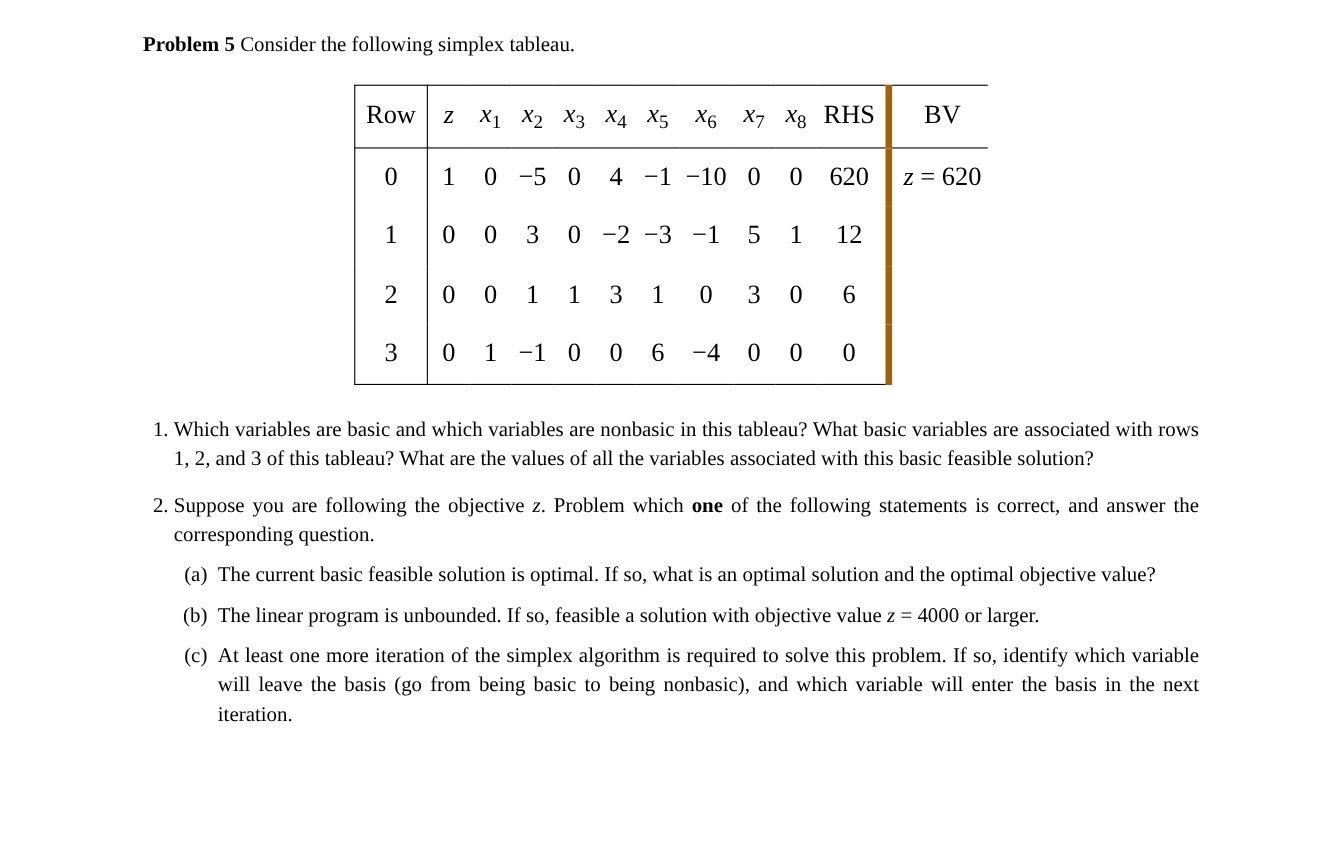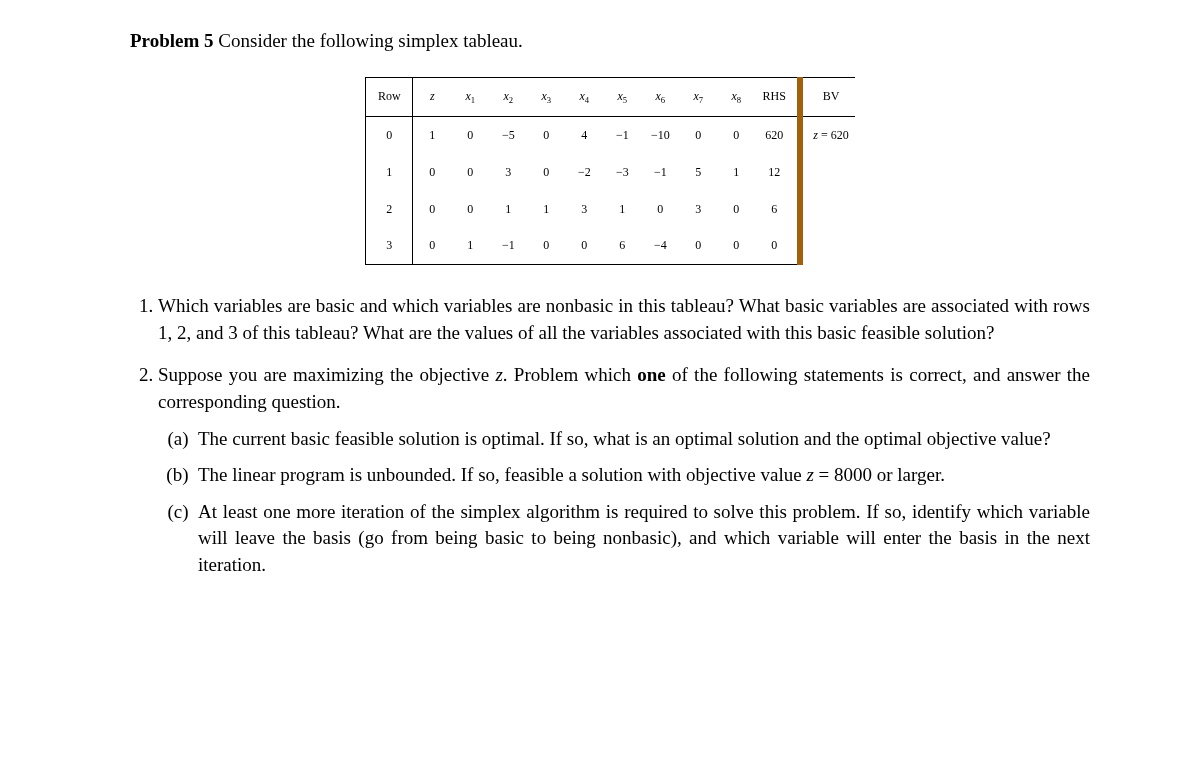--- a/index.html
+++ b/index.html
@@ -22,21 +22,21 @@
       justify-content: center;
       margin: 18px 0 28px 0;
     }
     table.simplex {
       border-collapse: collapse;
     }
     table.simplex td, table.simplex th {
       padding: 10px 6px;
       text-align: center;
       font-weight: normal;
-      font-size: 12px;
+      font-size: 24px;
       min-width: 26px;
     }
     table.simplex .row-label {
       border-left: 1px solid #000;
       border-right: 1px solid #000;
       padding-left: 10px;
       padding-right: 10px;
     }
     table.simplex .rhs {
       border-right: 6px solid #a16207;
@@ -174,22 +174,22 @@
       <td class="rhs">0</td>
       <td class="bv"></td>
     </tr>
   </tbody>
     </table>
 </div>
 
 <ol class="main-list">
   <li>Which variables are basic and which variables are nonbasic in this tableau?  What basic variables are associated with rows 1, 2, and 3 of this tableau? What are the values of all the variables associated with this basic feasible solution?</li>
   <li>
-    <span>Suppose you are maximizing the objective </span><span class="ital">z</span><span>. Problem which </span><span class="bold">one</span><span> of the following statements is correct, and answer the corresponding question.</span>
+    <span>Suppose you are following the objective </span><span class="ital">z</span><span>. Problem which </span><span class="bold">one</span><span> of the following statements is correct, and answer the corresponding question.</span>
     <ol class="sub-list">
       <li>The current basic feasible solution is optimal. If so, what is an optimal solution and the optimal objective value?</li>
       <li>
-        <span>The linear program is unbounded. If so, feasible a solution with objective value </span><span class="ital">z</span><span> = 8000 or larger.</span>
+        <span>The linear program is unbounded. If so, feasible a solution with objective value </span><span class="ital">z</span><span> = 4000 or larger.</span>
       </li>
       <li>At least one more iteration of the simplex algorithm is required to solve this problem. If so, identify which variable will leave the basis (go from being basic to being nonbasic), and which variable will enter the basis in the next iteration.</li>
     </ol>
   </li>
 </ol>
 
 </body></html>

